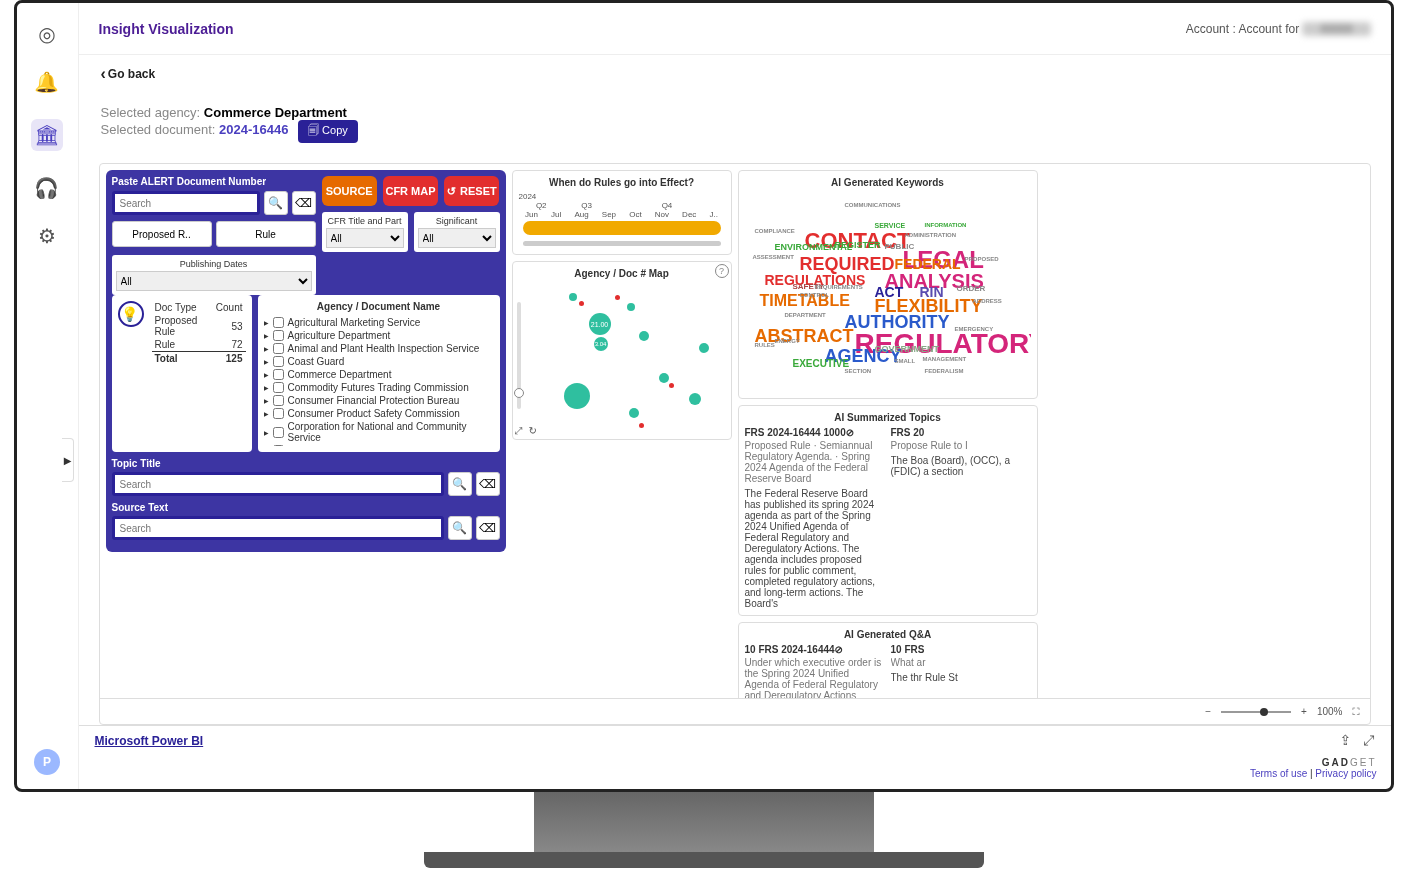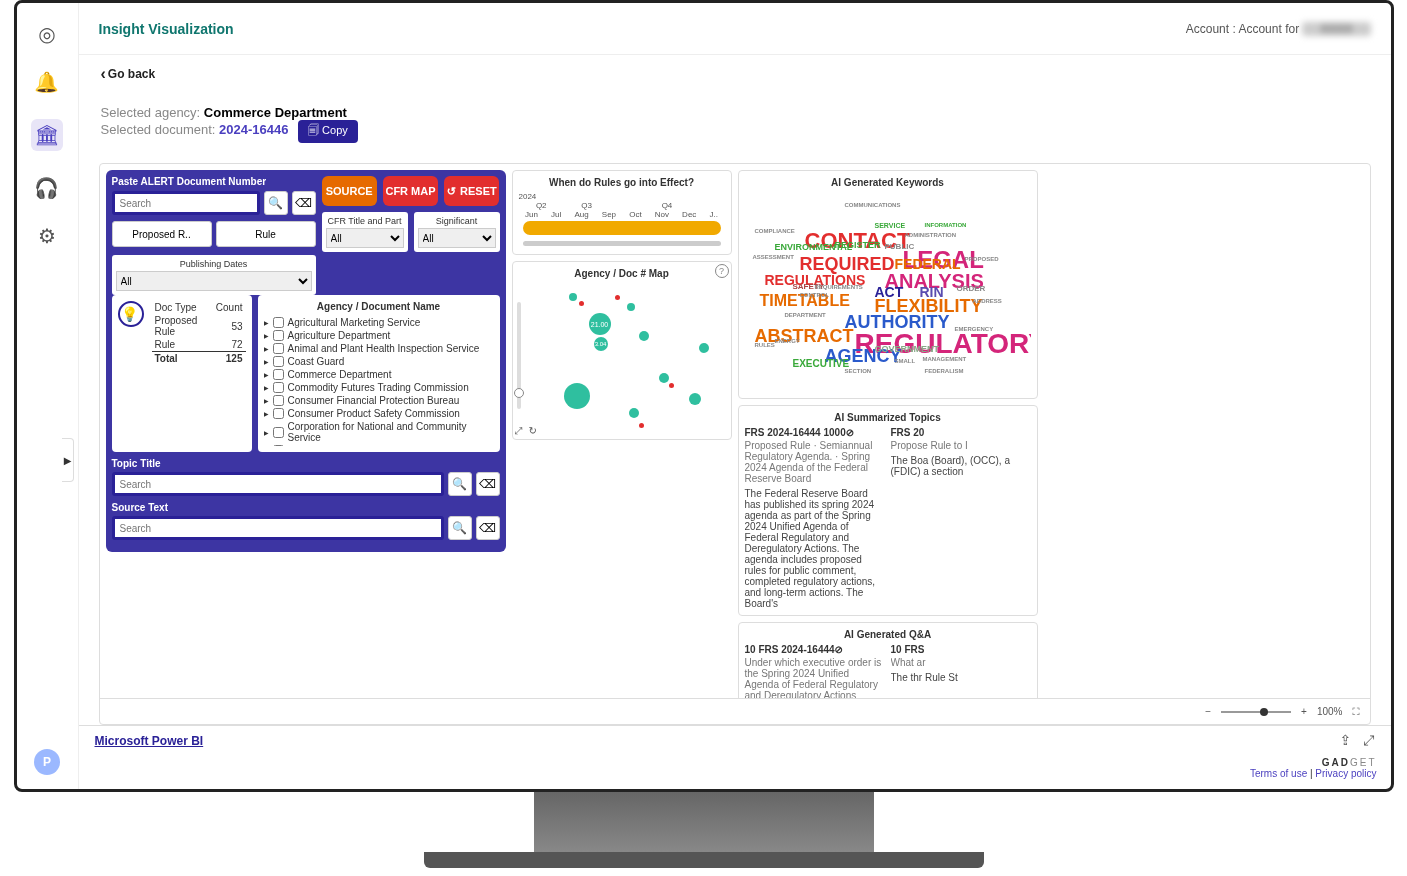--- a/index.html
+++ b/index.html
@@ -9,21 +9,21 @@
 .stand-neck { width: 340px; height: 60px; background: linear-gradient(#666,#888); margin: 0 auto; }
 .stand-base { width: 560px; height: 16px; background: #555; border-radius: 0 0 6px 6px; margin: 0 auto; }
 
 .sidebar { width: 62px; border-right: 1px solid #eee; display: flex; flex-direction: column; align-items: center; padding-top: 20px; gap: 26px; }
 .sidebar .icon { width: 22px; height: 22px; display: flex; align-items: center; justify-content: center; font-size: 20px; color: #555; cursor: pointer; }
 .sidebar .icon.active { background: #e8e5f7; border-radius: 6px; color: #4a3fbf; padding: 4px; width: 32px; height: 32px; }
 .sidebar .avatar { margin-top: auto; margin-bottom: 14px; width: 26px; height: 26px; border-radius: 50%; background: #9bb8ff; color: #fff; font-weight: bold; display: flex; align-items: center; justify-content: center; }
 
 .main { flex: 1; display: flex; flex-direction: column; }
 .topbar { height: 52px; border-bottom: 1px solid #eee; display: flex; align-items: center; padding: 0 20px; justify-content: space-between; }
-.title { font-size: 14px; font-weight: 600; color: #0f766e; }
+.title { font-size: 14px; font-weight: 600; color: #4c1d95; }
 .account { font-size: 12px; color: #555; }
 .account .blur { filter: blur(3px); background: #ccc; border-radius: 3px; padding: 0 18px; }
 
 .subhead { padding: 10px 22px; }
 .gobk { display: inline-flex; align-items: center; color: #222; font-weight: 600; font-size: 12px; cursor: pointer; margin-bottom: 22px; }
 .gobk:before { content: "‹"; font-size: 16px; margin-right: 2px; }
 .selrow { font-size: 13px; color: #888; }
 .selrow b { color: #000; font-weight: 600; }
 .selrow .docnum { color: #4a3fbf; font-weight: 600; }
 .copybtn { background: #2a2197; color: #fff; border: none; border-radius: 4px; padding: 2px 10px; font-size: 11px; margin-left: 6px; cursor: pointer; }

